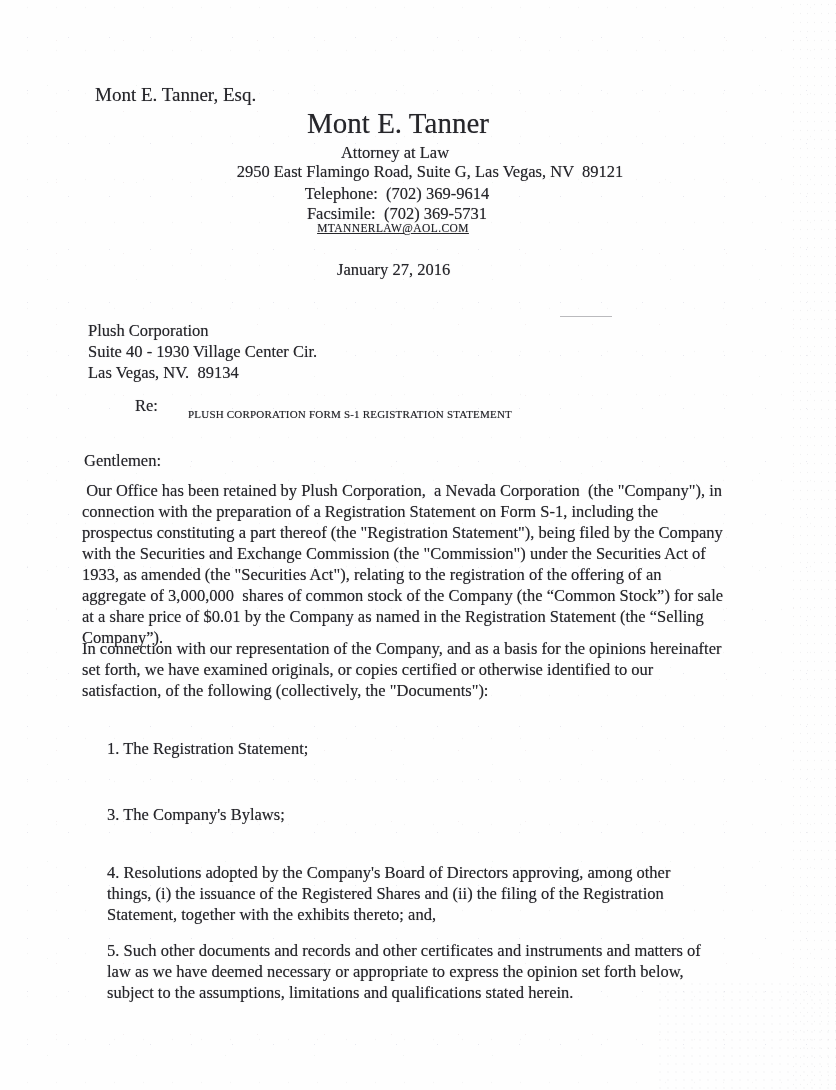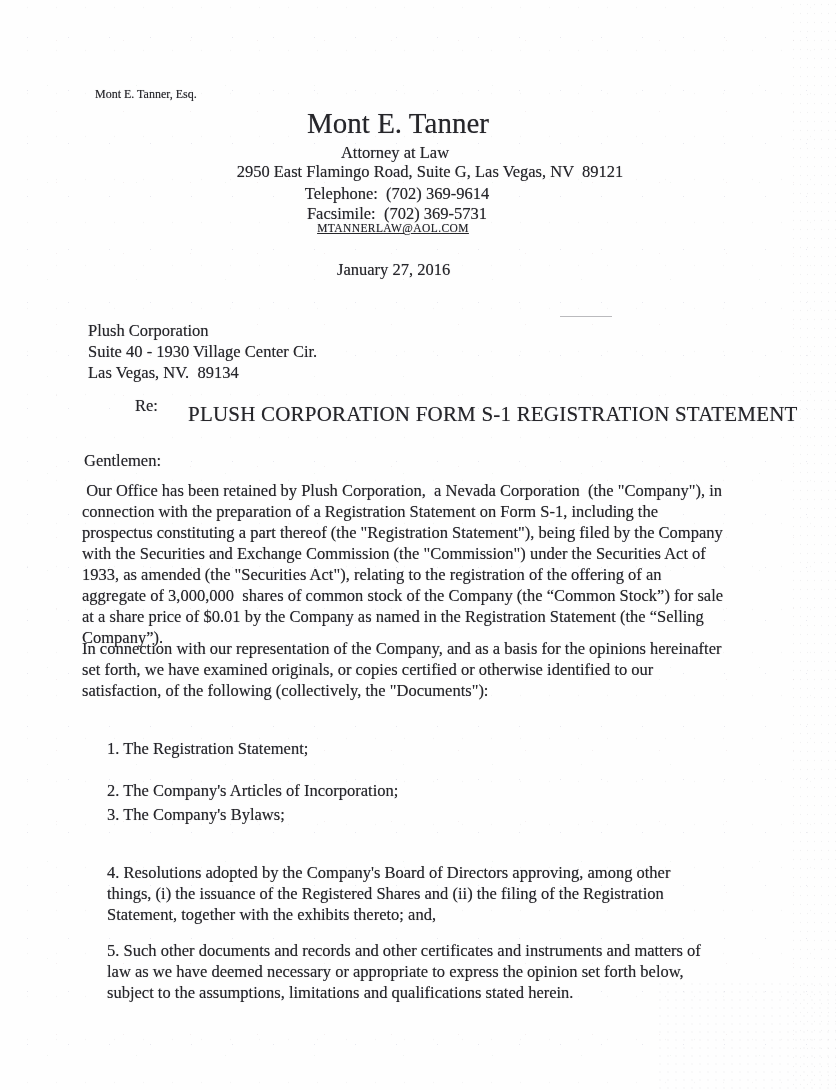--- a/index.html
+++ b/index.html
@@ -28,32 +28,32 @@
     background-size:7px 9px;opacity:.45;
   }
   .noise-bottom-right{
     position:absolute;right:0;bottom:0;width:180px;height:110px;pointer-events:none;
     background-image:radial-gradient(rgba(135,135,145,.30) 0.5px, transparent 0.8px);
     background-size:8px 8px;opacity:.5;
   }
   .txt{position:absolute;white-space:pre;line-height:21px;font-size:16.5px;
        text-shadow:0 0 0.7px rgba(55,55,65,.55);}
   .center{left:0;width:836px;text-align:center;white-space:pre;}
-  .esq{left:95px;top:84px;font-size:12px;}
+  .esq{left:95px;top:84px;font-size:19px;}
   .lh-name{top:108px;font-size:29px;line-height:30px;transform:translateX(-20px);}
   .lh-title{top:142px;transform:translateX(-23px);}
   .lh-address{top:161px;transform:translateX(12px);}
   .lh-tel{top:183px;transform:translateX(-21px);}
   .lh-fax{top:203px;transform:translateX(-21px);}
   .lh-email{top:221px;font-size:11.5px;line-height:14px;letter-spacing:.4px;
             text-decoration:underline;transform:translateX(-25px);}
   .date{left:337px;top:259px;}
   .recipient{left:88px;top:320px;}
   .re-label{left:135px;top:395px;}
-  .re-text{left:188px;top:404px;font-size:21px;letter-spacing:.2px;}
+  .re-text{left:188px;top:404px;font-size:11px;letter-spacing:.2px;}
   .salutation{left:84px;top:443px;margin-top:7px;}
   .para1{left:82px;top:480px;}
   .para2{left:82px;top:638px;}
   .item{left:107px;}
   .item1{top:738px;}
   .item2{top:780px;}
   .item3{top:804px;}
   .item4{top:862px;}
   .item5{top:940px;}
   .artifact-line{
@@ -101,21 +101,20 @@
 1933, as amended (the "Securities Act"), relating to the registration of the offering of an
 aggregate of 3,000,000  shares of common stock of the Company (the “Common Stock”) for sale
 at a share price of $0.01 by the Company as named in the Registration Statement (the “Selling
 Company”).</div>
 
   <div class="txt para2">In connection with our representation of the Company, and as a basis for the opinions hereinafter
 set forth, we have examined originals, or copies certified or otherwise identified to our
 satisfaction, of the following (collectively, the "Documents"):</div>
 
   <div class="txt item item1">1. The Registration Statement;</div>
-  <div class="txt item item2">2. The Company's Articles of Incorporation;</div>
   <div class="txt item item3">3. The Company's Bylaws;</div>
   <div class="txt item item4">4. Resolutions adopted by the Company's Board of Directors approving, among other
 things, (i) the issuance of the Registered Shares and (ii) the filing of the Registration
 Statement, together with the exhibits thereto; and,</div>
   <div class="txt item item5">5. Such other documents and records and other certificates and instruments and matters of
 law as we have deemed necessary or appropriate to express the opinion set forth below,
 subject to the assumptions, limitations and qualifications stated herein.</div>
 
 </div>
 

